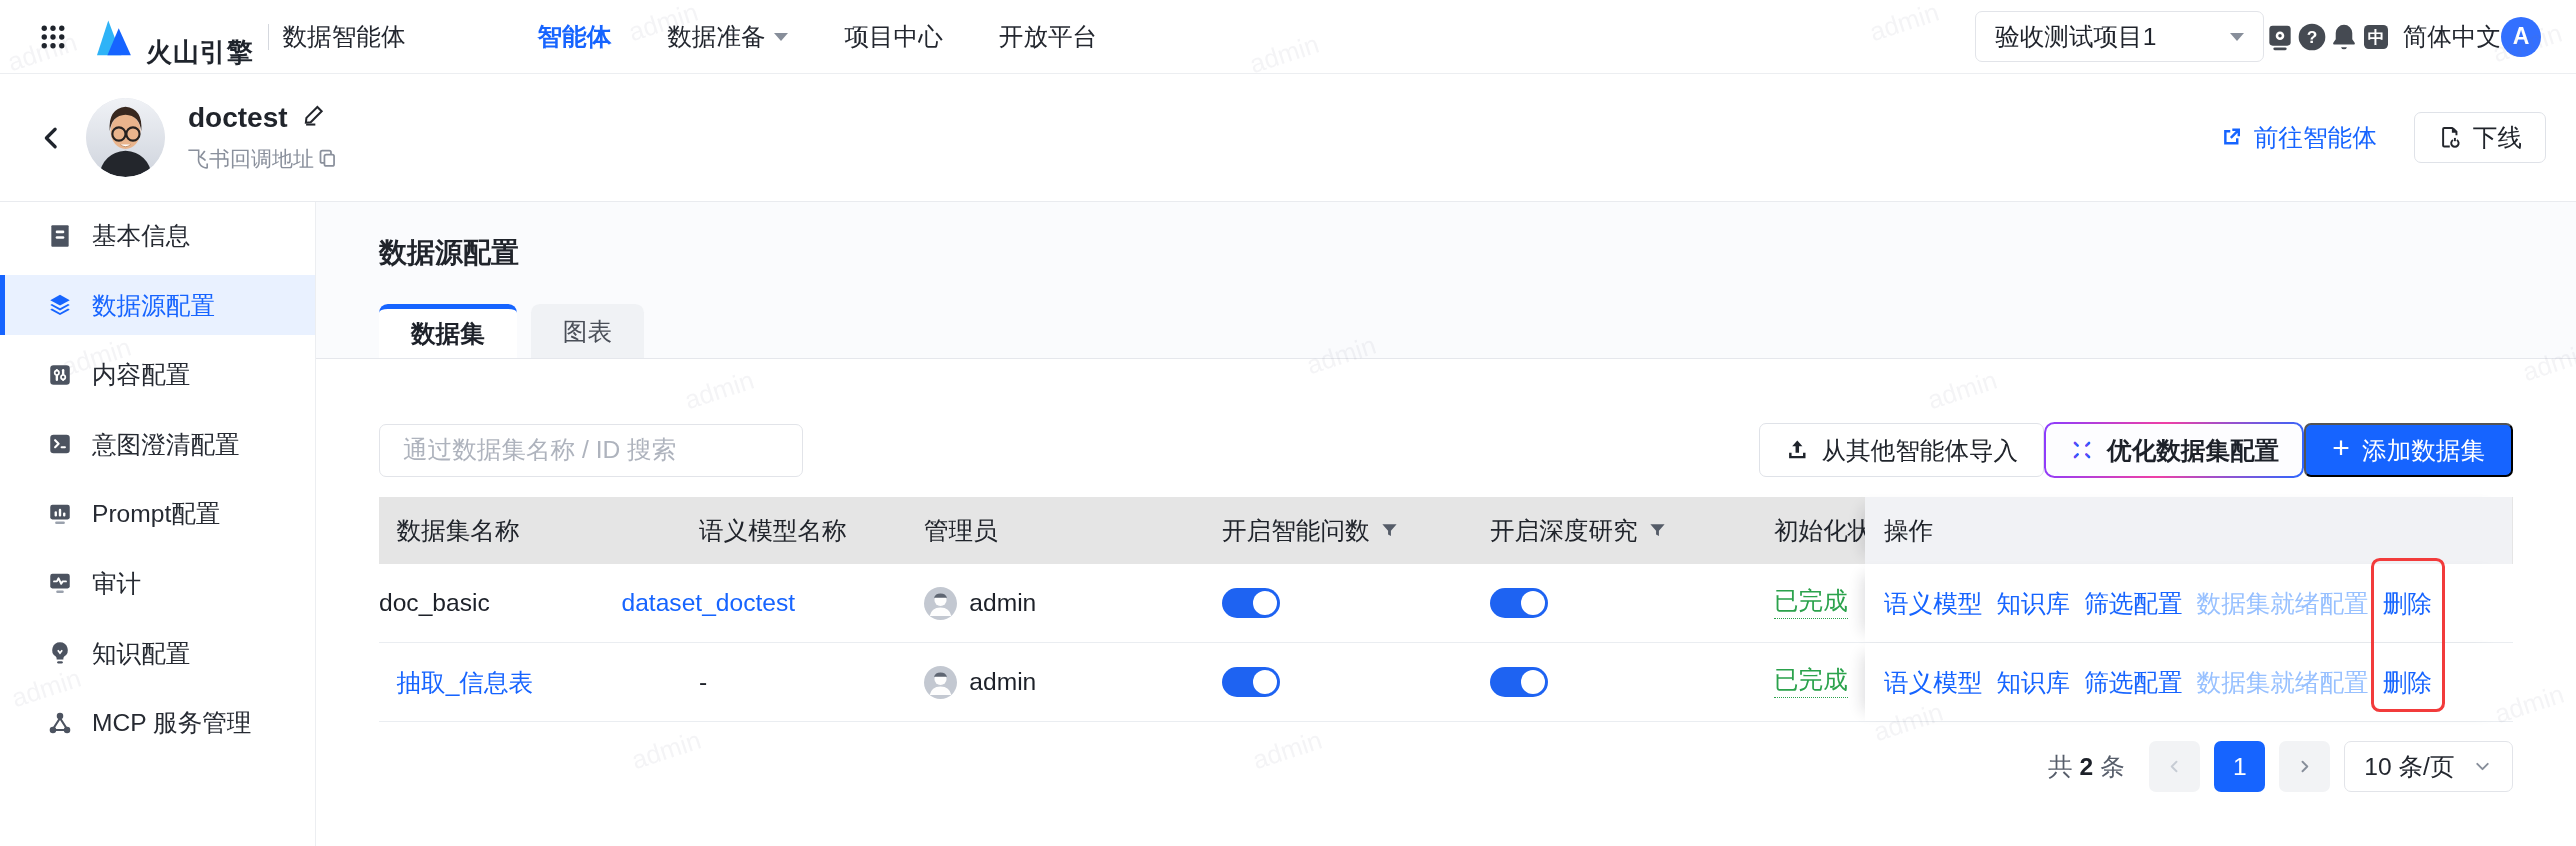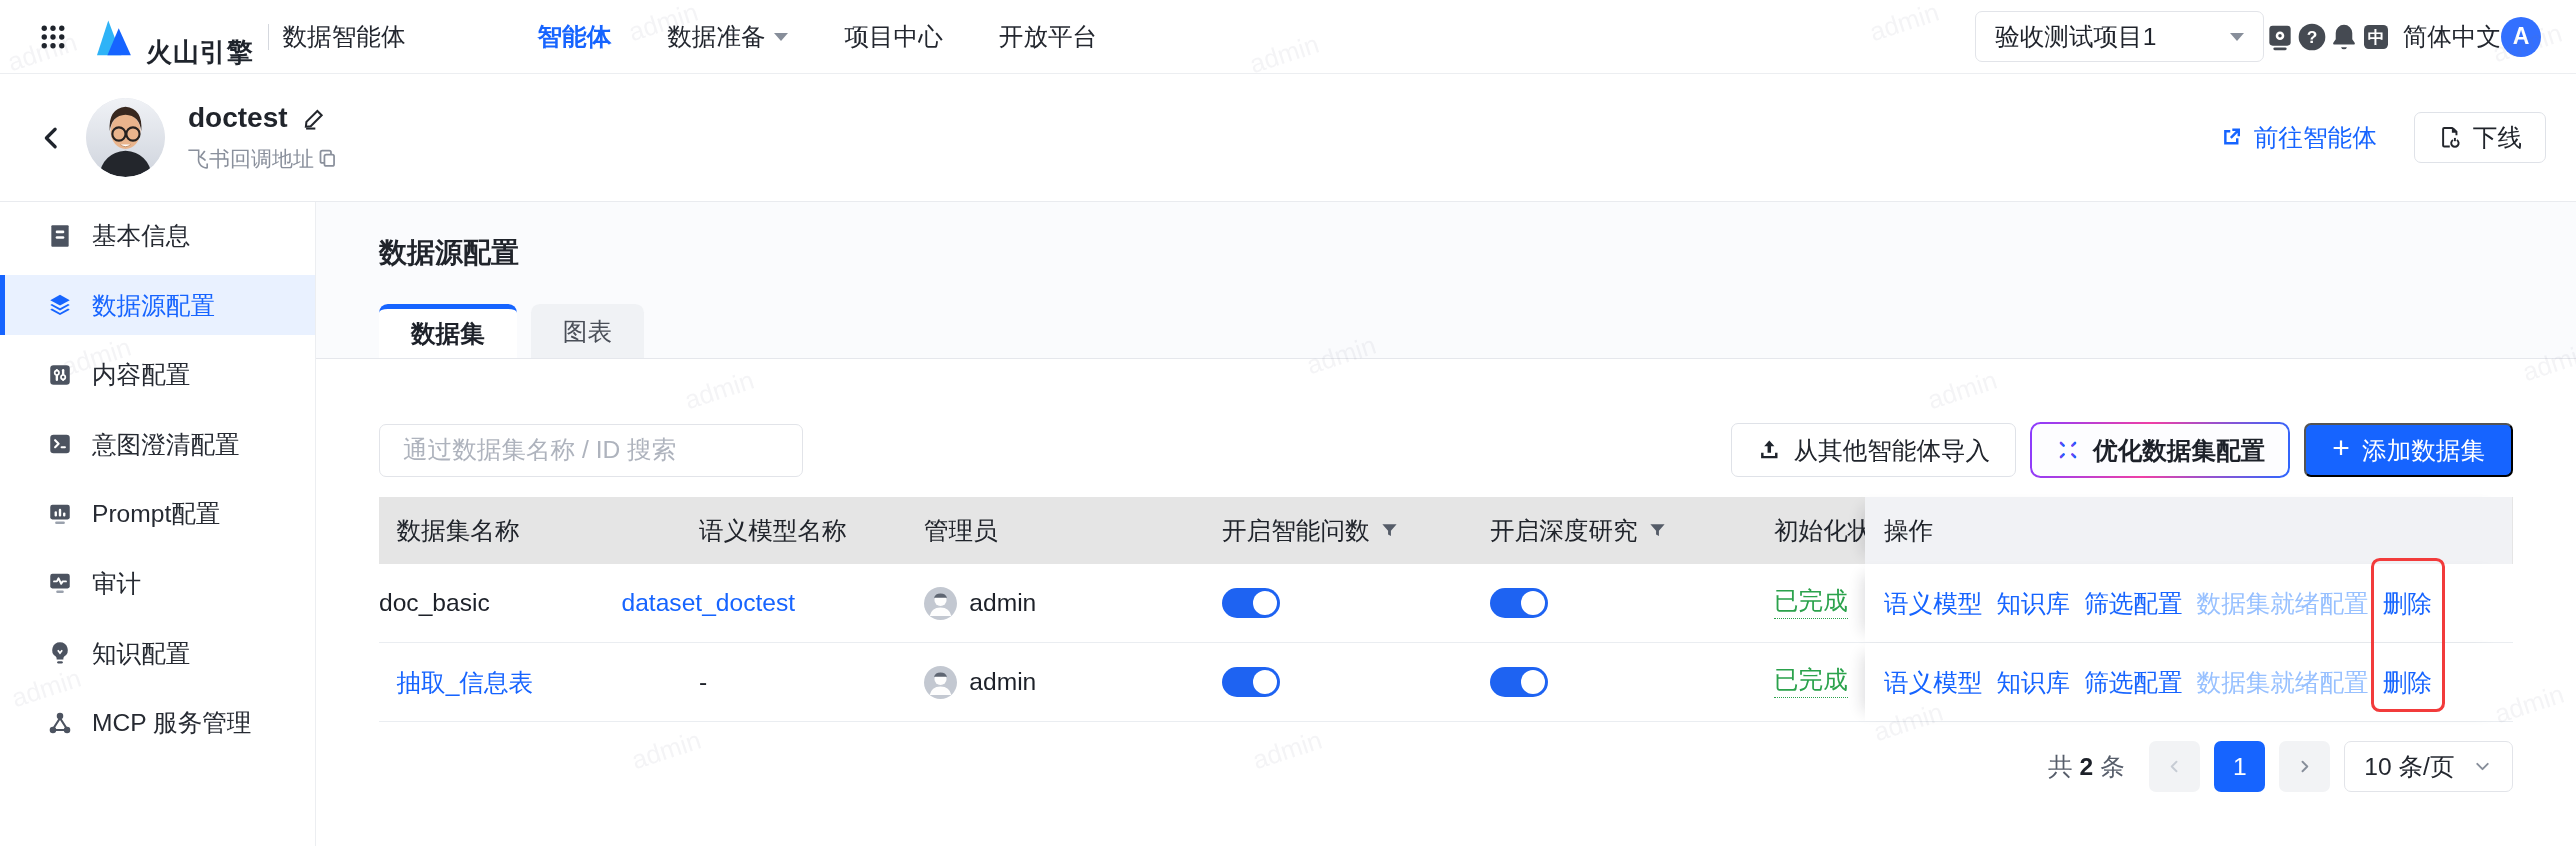--- a/index.html
+++ b/index.html
@@ -29,21 +29,21 @@
   .lang { display:flex; align-items:center; gap:10.5px; cursor:pointer; color:#23272f; }
   .avatar-a { width:40px; height:40px; border-radius:50%; background:#3370ff; color:#fff;
     font-size:23px; font-weight:600; display:flex; align-items:center; justify-content:center; cursor:pointer; }
 
   
   .profile { height:128px; background:#fff; border-bottom:0.9px solid #e9ebef;
     display:flex; align-items:center; padding:0 30px 0 37px; position:relative; z-index:5; }
   .back-btn { cursor:pointer; margin-right:19px; }
   .pavatar { width:79px; height:79px; border-radius:50%; overflow:hidden; flex-shrink:0; background:#e3e6ec; }
   .pinfo { margin-left:23px; }
-  .pname-row { display:flex; align-items:center; gap:14px; }
+  .pname-row { display:flex; gap:14px; }
   .pname { font-size:28px; font-weight:600; color:#20242b; }
   .psub-row { display:flex; align-items:center; gap:3px; margin-top:10.5px; color:#8a909c; font-size:21px; }
   .profile-right { margin-left:auto; display:flex; align-items:center; gap:37px; }
   .goto-link { display:flex; align-items:center; gap:10.5px; color:#1664ff; font-weight:500; cursor:pointer; }
   .offline-btn { height:51px; padding:0 23px; background:#fff; border:0.9px solid #dfe2e8; border-radius:7px;
     display:flex; align-items:center; gap:10.5px; font-weight:500; color:#20242b; cursor:pointer; }
 
   
   .body-row { display:flex; height:645px; }
   .sidebar { width:316px; background:#fff; border-right:0.9px solid #eceef1; padding-top:3.5px; flex-shrink:0; }
@@ -59,21 +59,21 @@
   .tabbar { display:flex; gap:14px; margin-top:32px; }
   .tab { height:54px; padding:0 32px; display:flex; align-items:center; border-radius:8.8px 8.8px 0 0; cursor:pointer; }
   .tab.active { background:#fff; border-top:5.3px solid #1664ff; font-weight:600; color:#1d2129; }
   .tab.inactive { background:#f0f2f5; color:#4a4f58; }
 
   .panel { flex:1; background:#fff; padding:63px 63px 0; position:relative; }
   .toolbar { display:flex; align-items:center; }
   .search-input { width:424px; height:53px; border:0.9px solid #e2e4e9; border-radius:7px;
     font-size:24.6px; padding:0 23px; color:#1d2129; outline:none; font-family:inherit; }
   .search-input::placeholder { color:#aeb3bd; }
-  .toolbar-right { margin-left:auto; display:flex; align-items:center; gap:14px; }
+  .toolbar-right { margin-left:auto; display:flex; align-items:center; }
   .btn { height:54px; display:flex; align-items:center; gap:12.3px; border-radius:7px; cursor:pointer; font-size:24.6px; }
   .btn-import { background:#fff; border:0.9px solid #dfe2e8; padding:0 24.6px; font-weight:500; color:#20242b; }
   .btn-optimize { height:56px; border-radius:10.5px; padding:0 23px; font-weight:600; color:#1d2129;
     border:2.6px solid transparent;
     background:linear-gradient(#fdfdff,#fdfdff) padding-box,
                linear-gradient(100deg,#8a3cff 0%,#ef3fa5 45%,#2b66ff 100%) border-box; }
   .btn-add { background:#1664ff; color:#fff; padding:0 26px; font-weight:500; }
   .plus { font-size:30px; font-weight:400; line-height:1; margin-top:-3.5px; }
 
   

